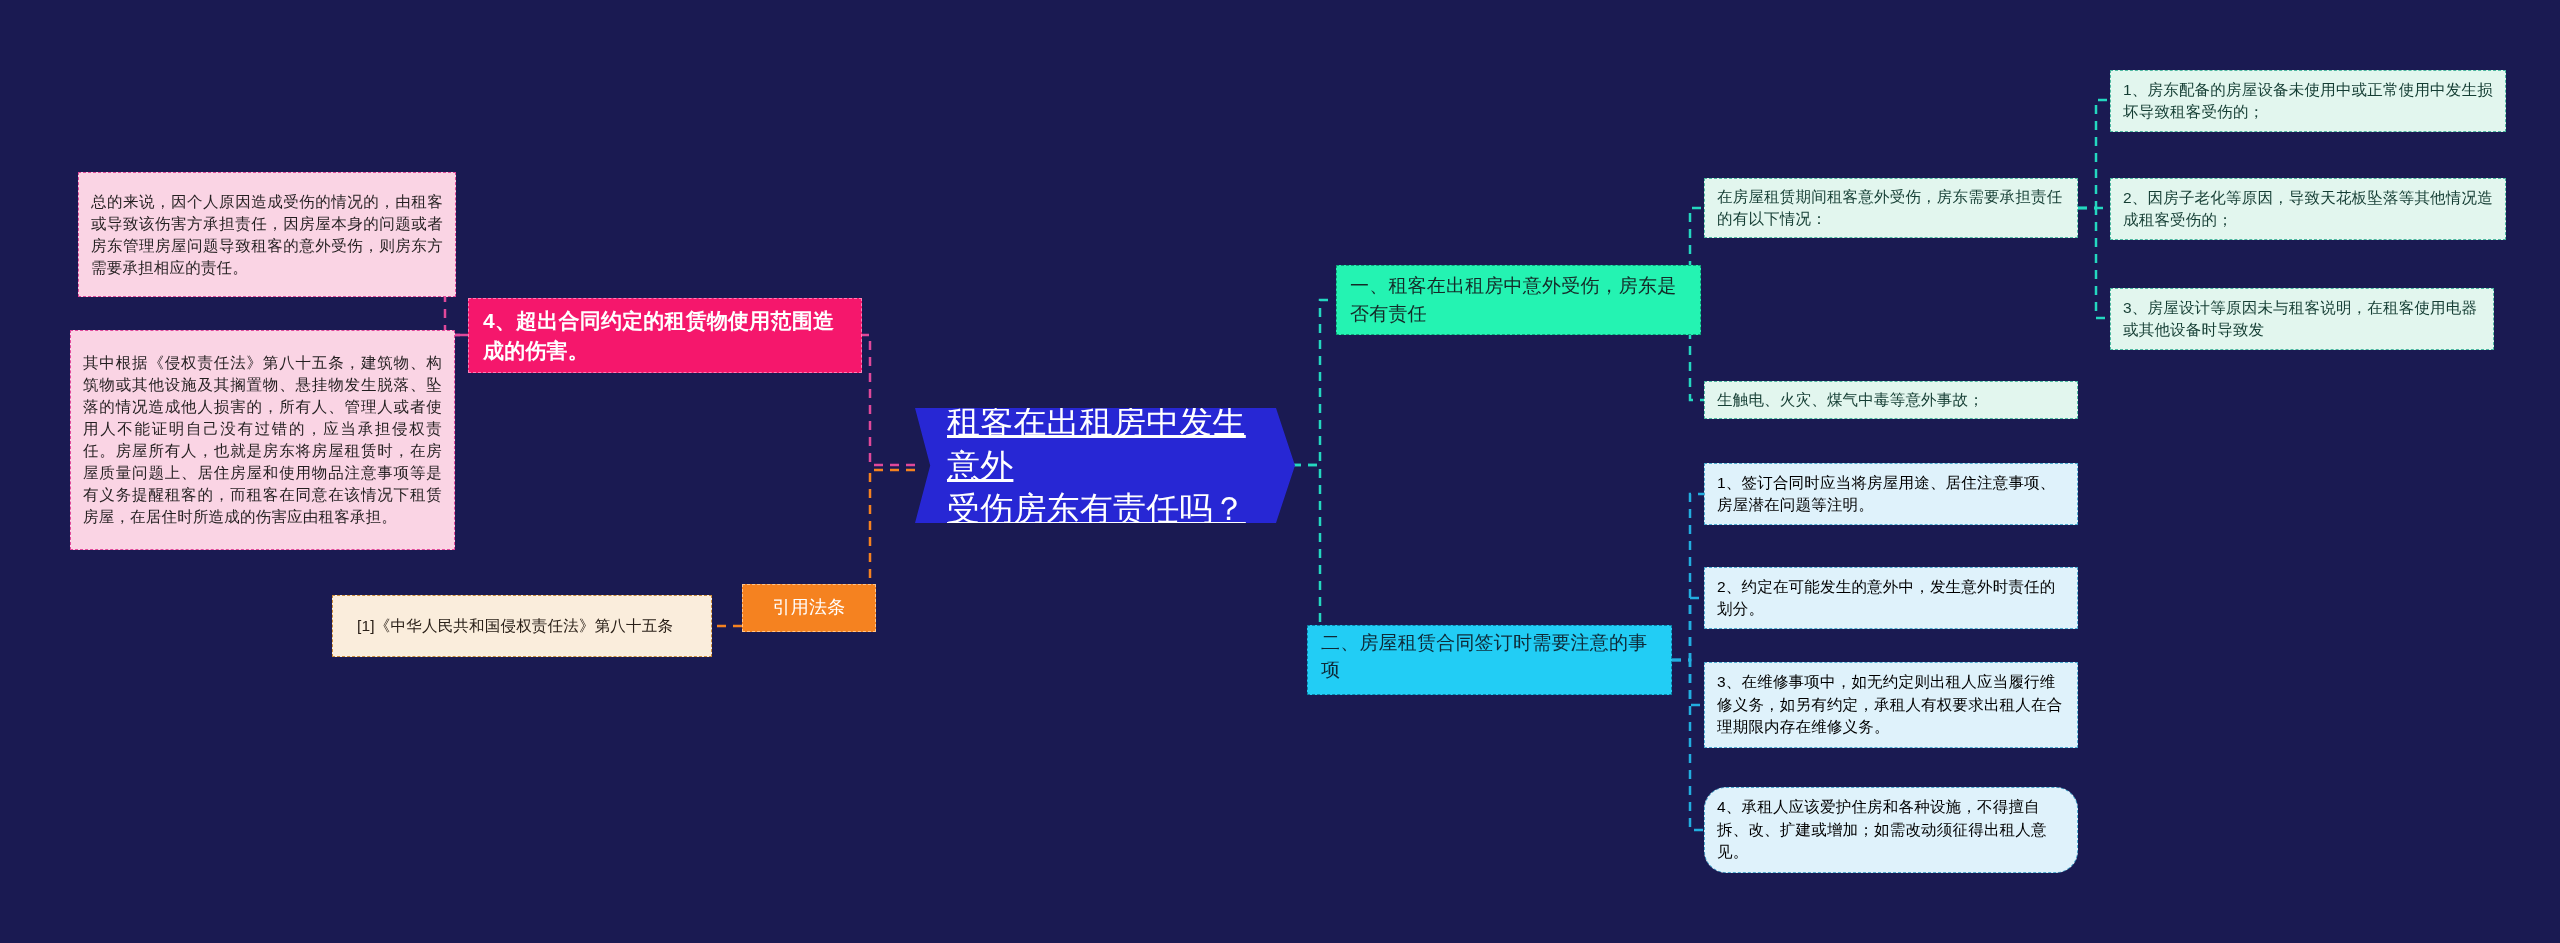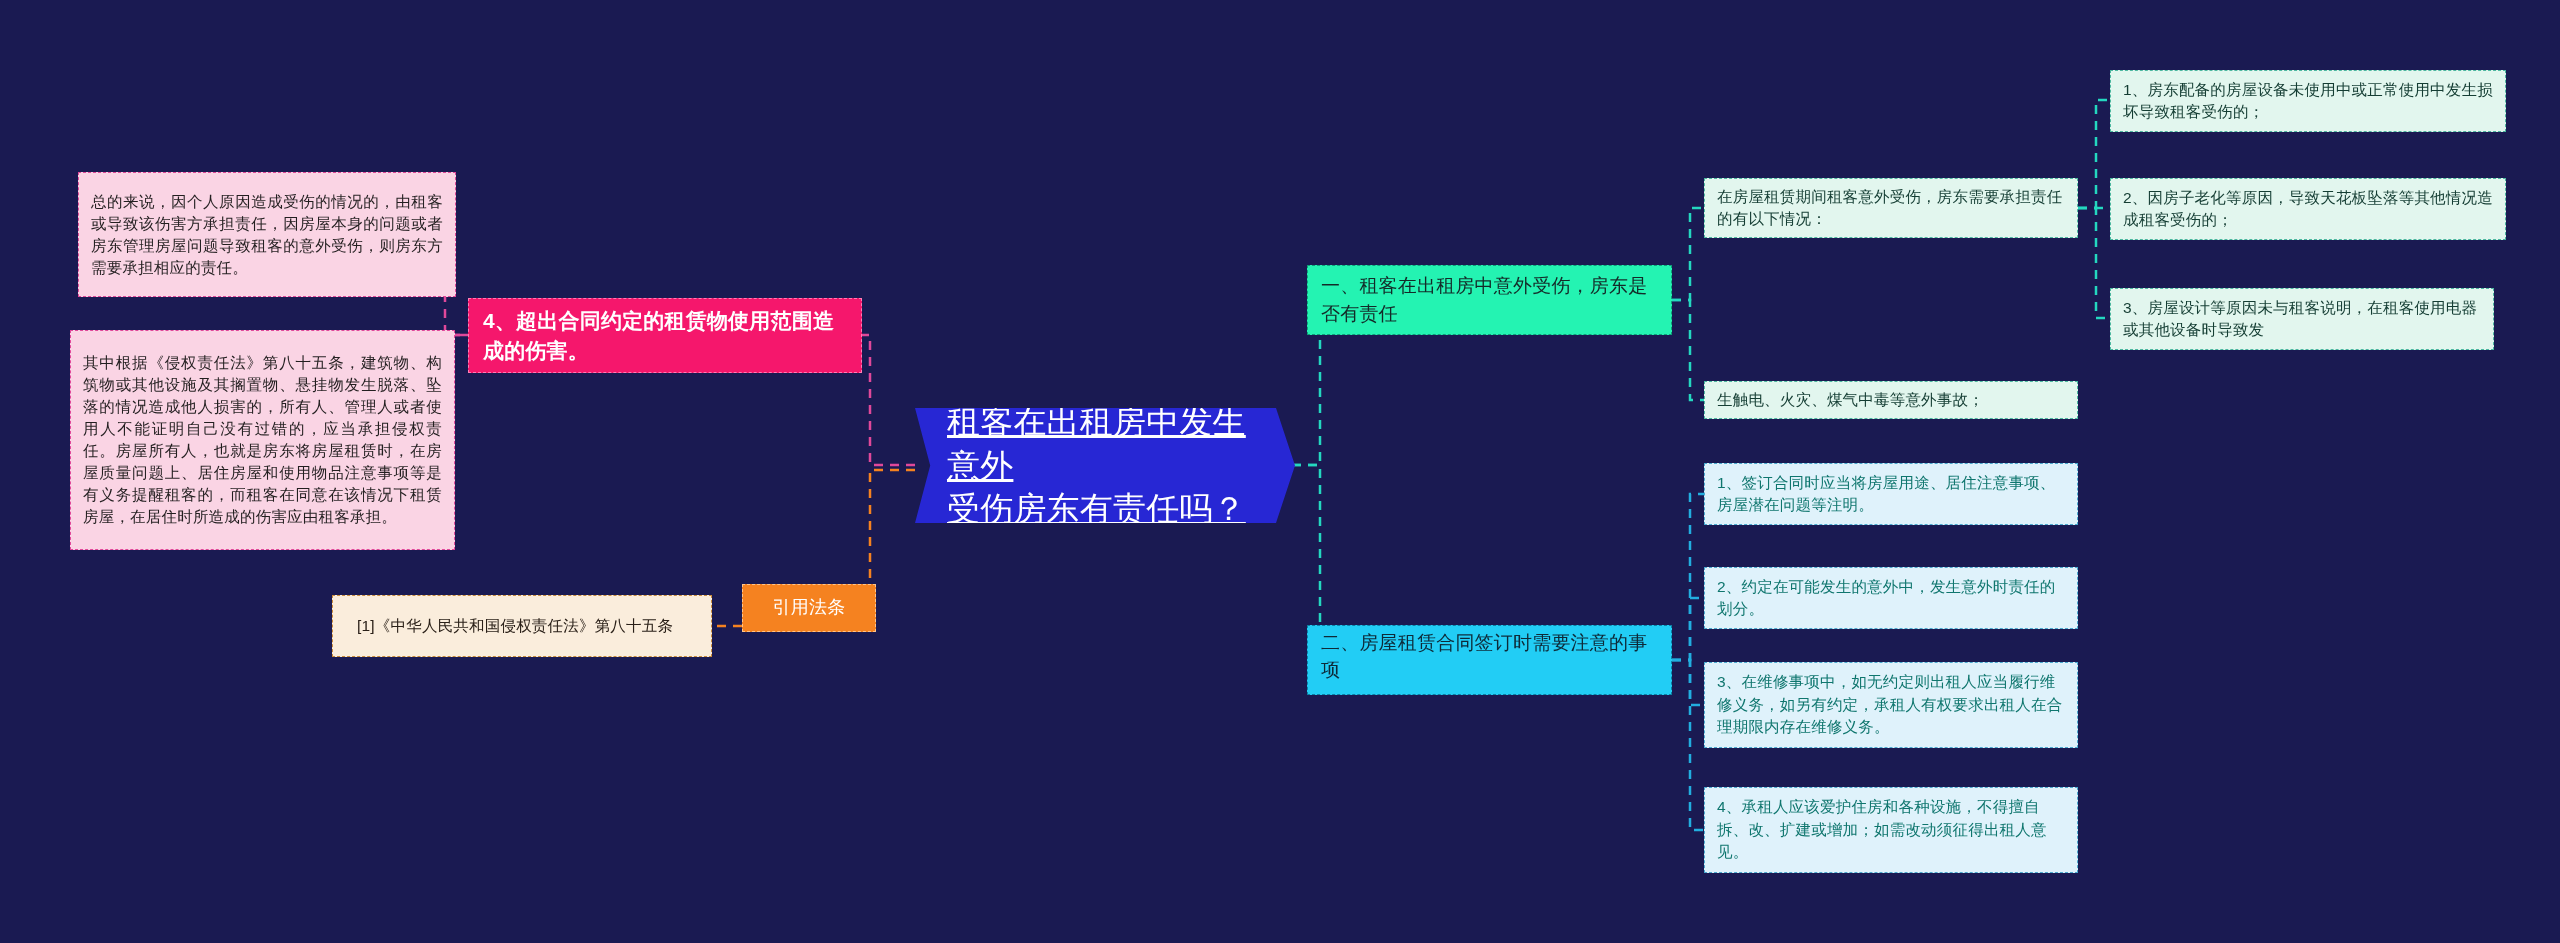--- a/index.html
+++ b/index.html
@@ -121,21 +121,21 @@
     color: #143d33;
     font-size: 15.5px;
     padding: 9px 12px;
     border: 1px dashed #4cb8a0;
     line-height: 1.45;
   }
 
   
   .paleblue {
     background: #dff2fb;
-    color: #0f766e;
+    color: #000000;
     font-size: 15.5px;
     padding: 9px 12px;
     border: 1px dashed #4aa9cf;
     line-height: 1.45;
   }
 </style>
 </head>
 <body>
 
 <div id="canvas">
@@ -202,21 +202,21 @@
   </div>
 
   <div class="node cream" style="left:332px; top:595px; width:380px; height:62px;">
     <span class="txt">[1]《中华人民共和国侵权责任法》第八十五条</span>
   </div>
 
   <div class="node orange" style="left:742px; top:584px; width:134px; height:48px;">
     <span class="txt">引用法条</span>
   </div>
 
-  <div class="node green" style="left:1307px; top:265px; width:365px; height:70px;justify-content:flex-end;">
+  <div class="node green" style="left:1336px; top:265px; width:365px; height:70px;justify-content:flex-end;">
     <span class="txt">一、租客在出租房中意外受伤，房东是否有责任</span>
   </div>
 
   <div class="node mint" style="left:1704px; top:381px; width:374px; height:38px;">
     <span class="txt">生触电、火灾、煤气中毒等意外事故；</span>
   </div>
 
   <div class="node mint" style="left:1704px; top:178px; width:374px; height:60px;">
     <span class="txt">在房屋租赁期间租客意外受伤，房东需要承担责任的有以下情况：</span>
   </div>
@@ -242,17 +242,17 @@
   </div>
 
   <div class="node paleblue" style="left:1704px; top:567px; width:374px; height:62px;">
     <span class="txt">2、约定在可能发生的意外中，发生意外时责任的划分。</span>
   </div>
 
   <div class="node paleblue" style="left:1704px; top:662px; width:374px; height:86px;">
     <span class="txt">3、在维修事项中，如无约定则出租人应当履行维修义务，如另有约定，承租人有权要求出租人在合理期限内存在维修义务。</span>
   </div>
 
-  <div class="node paleblue" style="left:1704px; top:787px; width:374px; height:86px;">
+  <div class="node paleblue" style="left:1704px; top:787px; width:374px; height:86px;border-radius:22px;">
     <span class="txt">4、承租人应该爱护住房和各种设施，不得擅自拆、改、扩建或增加；如需改动须征得出租人意见。</span>
   </div>
 
 </div>
 
 </body></html>

